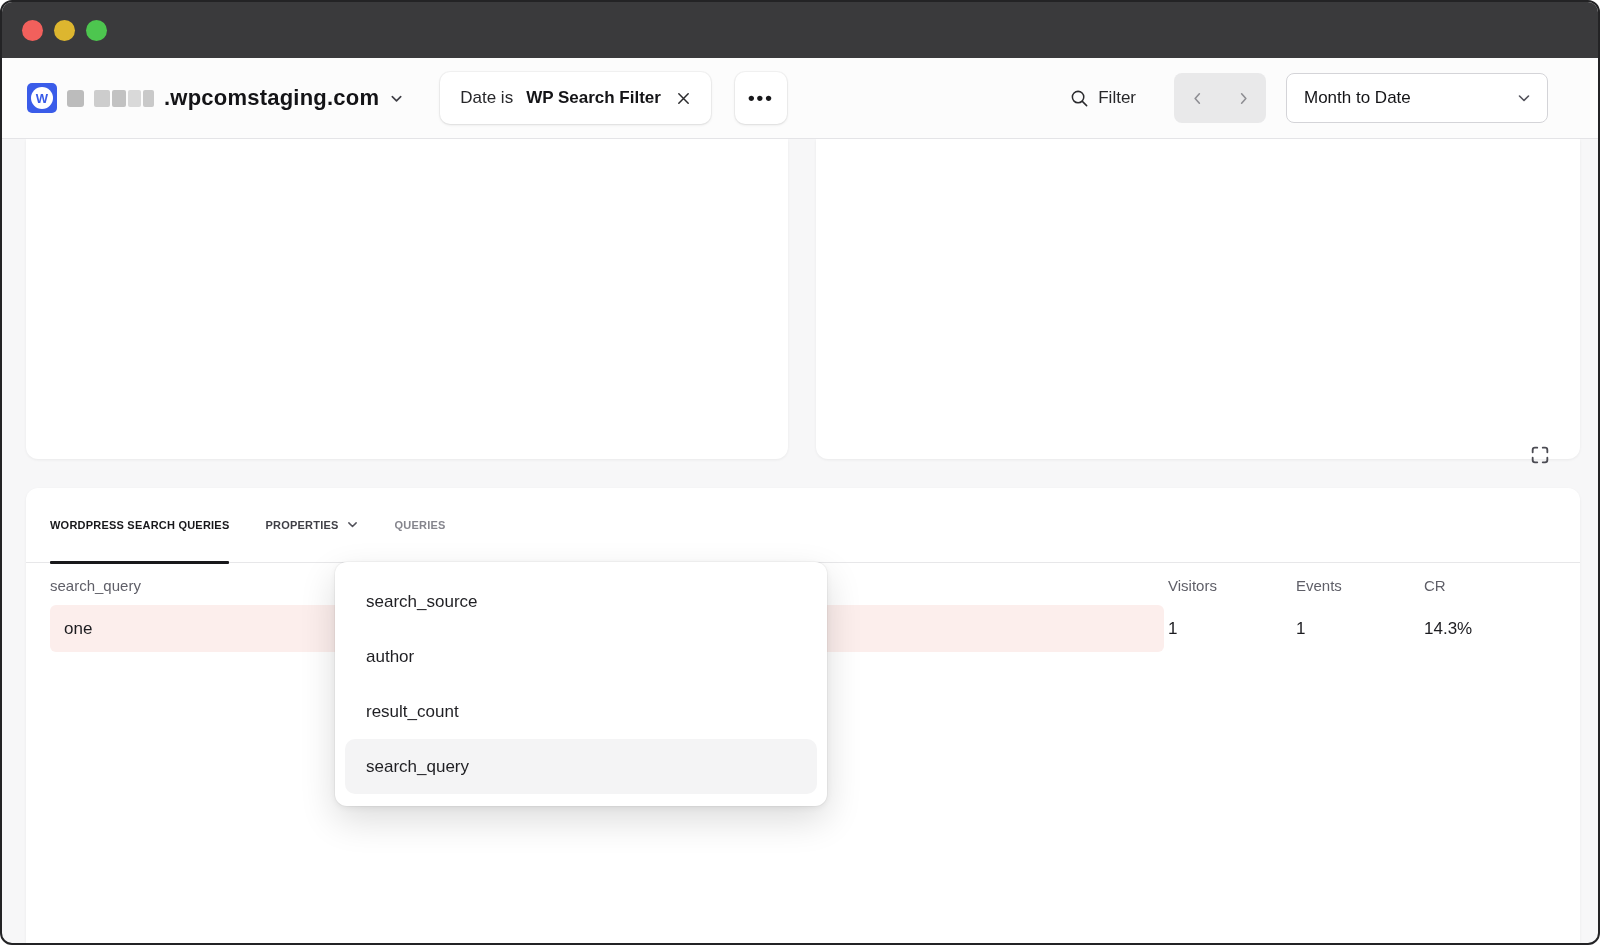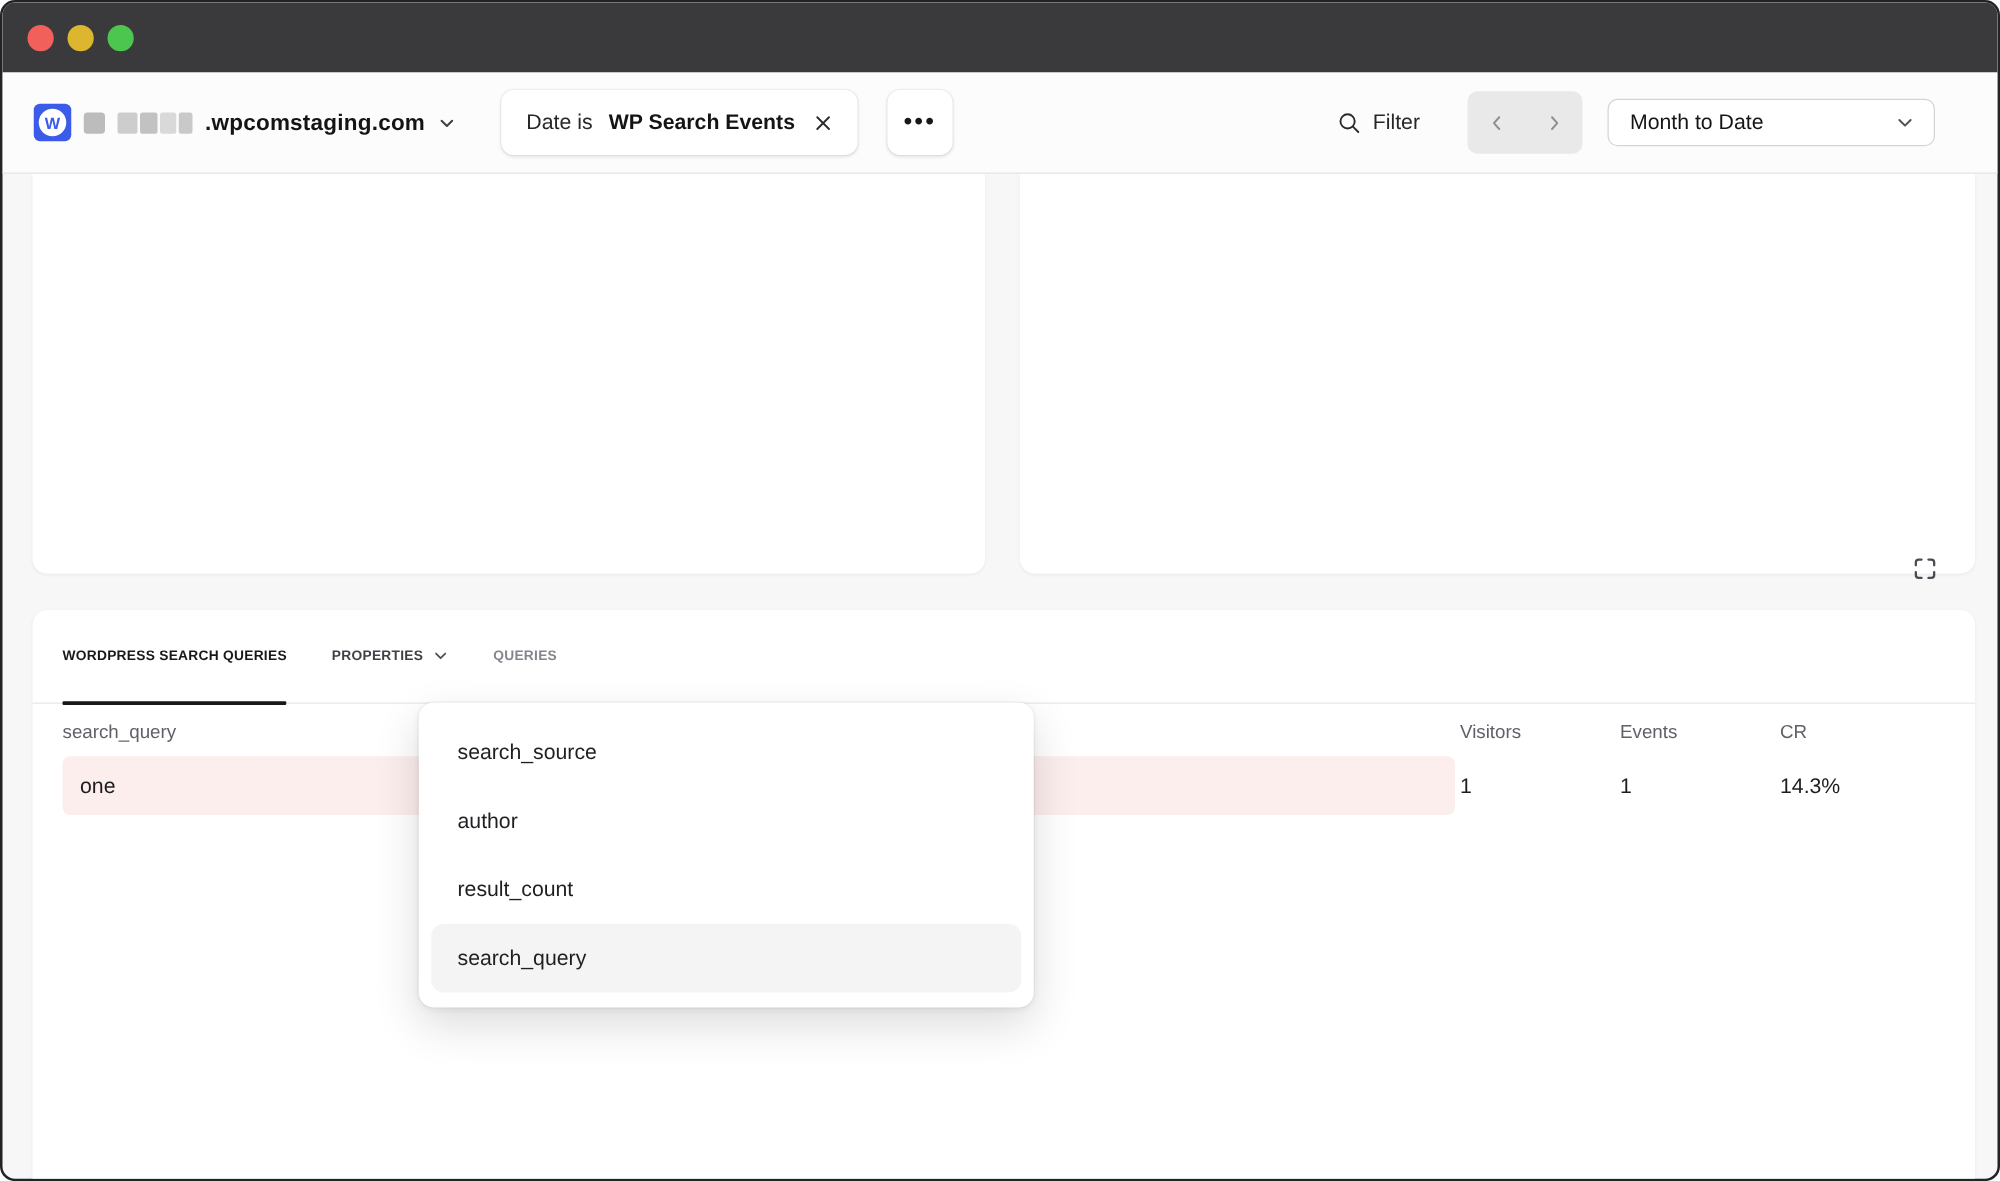--- a/index.html
+++ b/index.html
@@ -18,32 +18,32 @@
   .site-sel { display:flex; align-items:center; gap:10px; cursor:pointer; }
   .wp-logo { width:30px; height:30px; background:#3a5ce9; border-radius:5px; display:flex; align-items:center; justify-content:center; }
   .wp-circle { width:22px; height:22px; background:#ffffff; border-radius:50%; color:#3a5ce9; font-weight:bold; font-size:13px; display:flex; align-items:center; justify-content:center; }
   .favicon { width:17px; height:17px; background:#bcbcbc; border-radius:3px; }
   .blur { display:flex; gap:2px; align-items:center; }
   .blur span { height:17px; display:inline-block; border-radius:2px; }
   .blur .b1 { width:16px; background:#cdcdcd; }
   .blur .b2 { width:14px; background:#c2c2c2; }
   .blur .b3 { width:13px; background:#d9d9d9; }
   .blur .b4 { width:11px; background:#c9c9c9; }
-  .domain { font-weight:bold; font-size:18px; color:#141417; letter-spacing:.01em; }
+  .domain { font-weight:bold; font-size:22px; color:#141417; letter-spacing:.01em; }
   .chev { color:#3f3f46; display:flex; }
 
   .pill { margin-left:36px; background:#ffffff; border-radius:10px; height:52px; display:flex; align-items:center; padding:0 20px; gap:13px; font-size:17px; color:#27272a; box-shadow:0 1px 3px rgba(0,0,0,.10), 0 0 0 1px rgba(0,0,0,.035); }
   .pill b { color:#141417; }
   .pill .x { display:flex; cursor:pointer; margin-left:2px; }
   .more-btn { margin-left:24px; width:52px; height:52px; background:#ffffff; border-radius:10px; box-shadow:0 1px 3px rgba(0,0,0,.10), 0 0 0 1px rgba(0,0,0,.035); display:flex; align-items:center; justify-content:center; font-size:19px; font-weight:bold; color:#18181b; letter-spacing:2px; cursor:pointer; }
   .spacer { flex:1; }
   .filter-btn { display:flex; align-items:center; gap:9px; font-size:17px; color:#27272a; margin-right:38px; cursor:pointer;justify-content:flex-end; }
   .nav-box { width:92px; height:50px; background:#e9e9ea; border-radius:8px; display:flex; margin-right:20px; overflow:hidden; }
   .nav-half { flex:1; display:flex; align-items:center; justify-content:center; color:#8e8e93; cursor:pointer; }
-  .date-sel { width:262px; height:38px; background:#ffffff; border:1px solid #d4d4d8; border-radius:8px; display:flex; align-items:center; justify-content:space-between; padding:0 15px 0 17px; font-size:17px; color:#141417; cursor:pointer; }
+  .date-sel { width:262px; height:50px; background:#ffffff; border:1px solid #d4d4d8; border-radius:8px; display:flex; align-items:center; justify-content:space-between; padding:0 15px 0 17px; font-size:17px; color:#141417; cursor:pointer; }
 
   
   .card { position:absolute; background:#ffffff; box-shadow:0 1px 3px rgba(0,0,0,.06); }
   .card-top-left  { left:24px;  top:137px; width:762px; height:320px; border-radius:0 0 12px 12px; }
   .card-top-right { left:814px; top:137px; width:764px; height:320px; border-radius:0 0 12px 12px; }
   .card-bottom    { left:24px;  top:486px; width:1554px; bottom:0; border-radius:12px 12px 0 0; }
 
   
   .tabs-row { display:flex; align-items:flex-end; gap:36px; height:75px; padding:0 28px 0 24px; border-bottom:1px solid #e7e7e9; position:relative; }
   .tab { font-size:11px; letter-spacing:.02em; padding-bottom:31px; position:relative; cursor:pointer; display:flex; align-items:center; gap:7px; }
@@ -97,21 +97,21 @@
       <div class="domain">.wpcomstaging.com</div>
       <span class="chev">
         <svg width="15" height="15" viewBox="0 0 16 16">
             <path d="M3.5 6l4.5 4.5L12.5 6" fill="none" stroke="#3f3f46" stroke-width="1.7" stroke-linecap="round" stroke-linejoin="round"></path>
           </svg>
       </span>
     </div>
 
     <div class="pill">
       <span>Date is</span>
-      <b>WP Search Events</b>
+      <b>WP Search Filter</b>
       <span class="x">
         <svg width="15" height="15" viewBox="0 0 16 16">
             <path d="M3 3l10 10M13 3L3 13" stroke="#2b2b2e" stroke-width="1.6" stroke-linecap="round"></path>
           </svg>
       </span>
     </div>
 
     <div class="more-btn">•••</div>
 
     <div class="spacer"></div>

